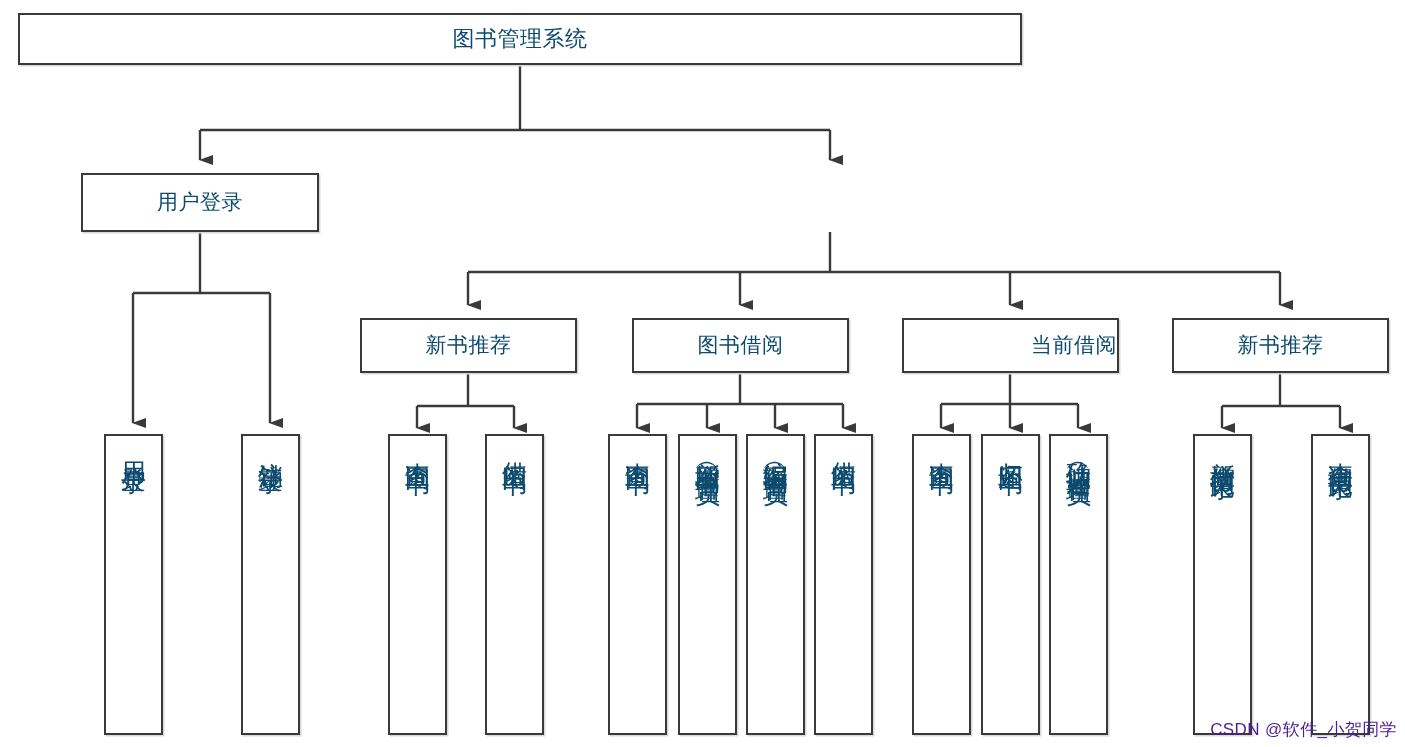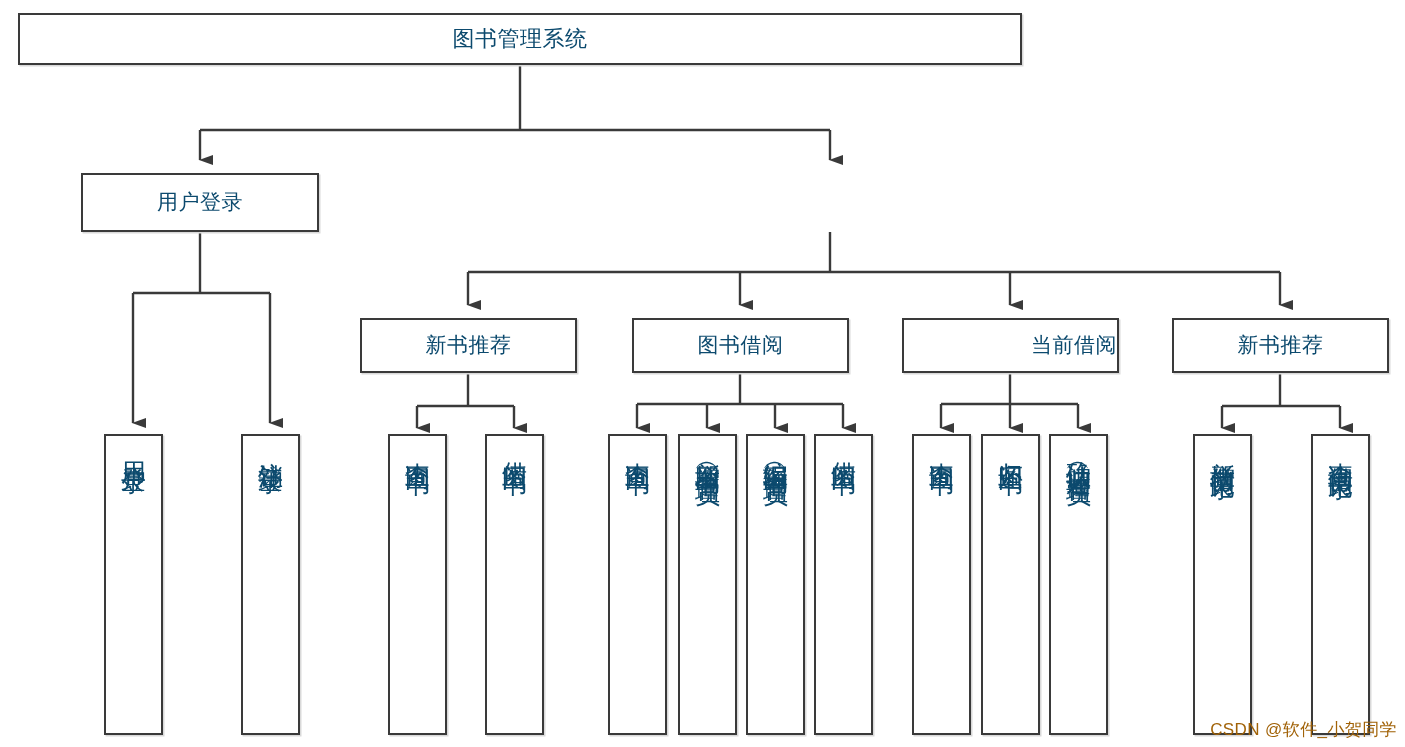--- a/index.html
+++ b/index.html
@@ -62,21 +62,21 @@
     line-height: 1.0;
     letter-spacing: 3px;
     display: block;
   }
   
   #watermark {
     position: absolute;
     right: 8px;
     bottom: 6px;
     font-size: 17px;
-    color: #a16207;
+    color: #4c1d95;
     letter-spacing: 0.4px;
     white-space: nowrap;
     pointer-events: none;
   }
 </style>
 </head>
 <body>
 
 <div id="canvas">
 

